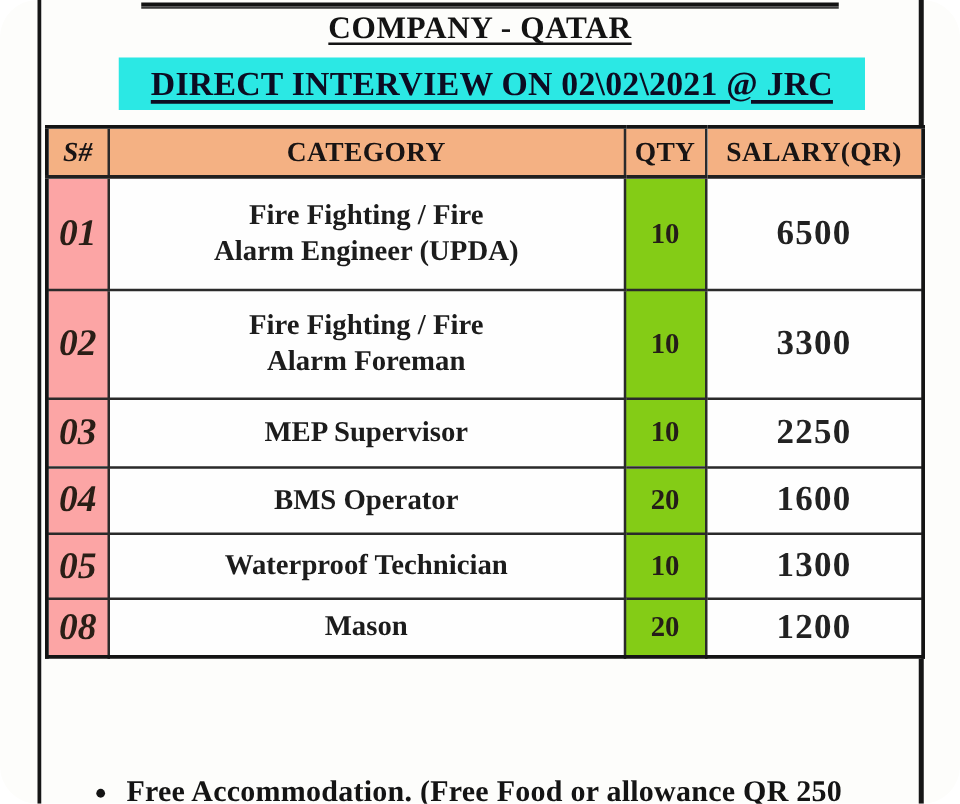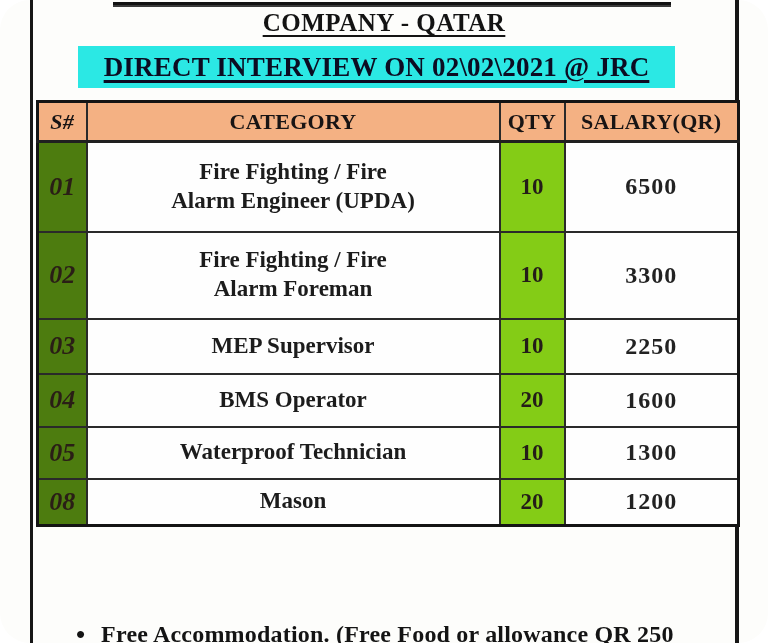--- a/index.html
+++ b/index.html
@@ -23,21 +23,21 @@
     position:absolute; left:113px; top:2px; width:558px; height:3px;
     border-top:3px solid #121212; border-bottom:2px solid #3a3a3a;
   }
   .doc-title {
     position:absolute; left:33px; top:9px; width:702px;
     text-align:center; font-size:25px; font-weight:bold; color:#131313;
     text-decoration:underline; text-decoration-thickness:2px; text-underline-offset:4px;
     letter-spacing:0.5px;
   }
   .banner {
-    position:absolute; left:78px; top:46px; width:597px; height:42px;
+    position:absolute; left:95px; top:46px; width:597px; height:42px;
     background:#2be8e4;
     display:flex; align-items:center; justify-content:center;
   }
   .banner-text {
     font-size:27px; font-weight:bold; color:#0c0c22;
     text-decoration:underline; text-decoration-thickness:2.5px; text-underline-offset:4px;
     letter-spacing:0.2px; white-space:nowrap;
   }
   table.jobs {
     position:absolute; left:36px; top:100px;
@@ -51,32 +51,32 @@
   }
   table.jobs tr.hdr th {
     background:#f4b183; color:#181414;
     font-size:22px; font-weight:bold; height:40px;
     border-top:3px solid #141414; border-bottom:3px solid #202020;
     letter-spacing:0.3px;
   }
   table.jobs { border:3px solid #141414; }
   th.h-sno { font-style:italic; }
   td.c-sno {
-    background:#4d7c0f; font-style:italic; font-weight:bold;
-    font-size:26px; color:#2a1e16;
+    background:#fca5a5; font-style:italic; font-weight:bold;
+    font-size:30px; color:#2a1e16;
   }
   td.c-cat {
     background:#fefefe; font-weight:bold; font-size:23px; color:#1c1c1c;
     white-space:pre-line; line-height:1.25;
   }
   td.c-qty {
     background:#84cc16; font-weight:bold; font-size:23px; color:#241d18;
   }
   td.c-sal {
-    background:#fefefe; font-weight:bold; font-size:24px; color:#222;
+    background:#fefefe; font-weight:bold; font-size:28px; color:#222;
     letter-spacing:1px;
   }
   .note {
     position:absolute; left:76px; top:621px; width:660px;
     display:flex; align-items:flex-start;
     font-weight:bold; font-size:24px; color:#141414;
     white-space:nowrap;
   }
   .note .bullet { font-size:26px; margin-right:16px; line-height:1.1; }
   .note .note-text { letter-spacing:0.2px; }

